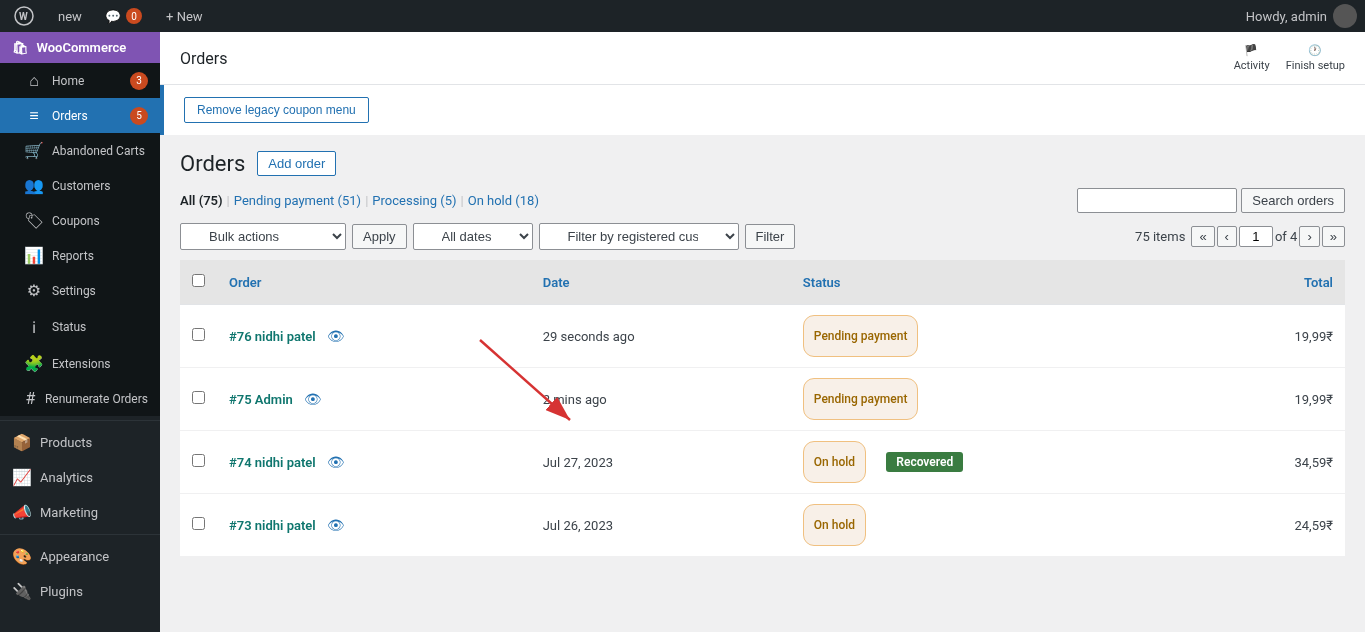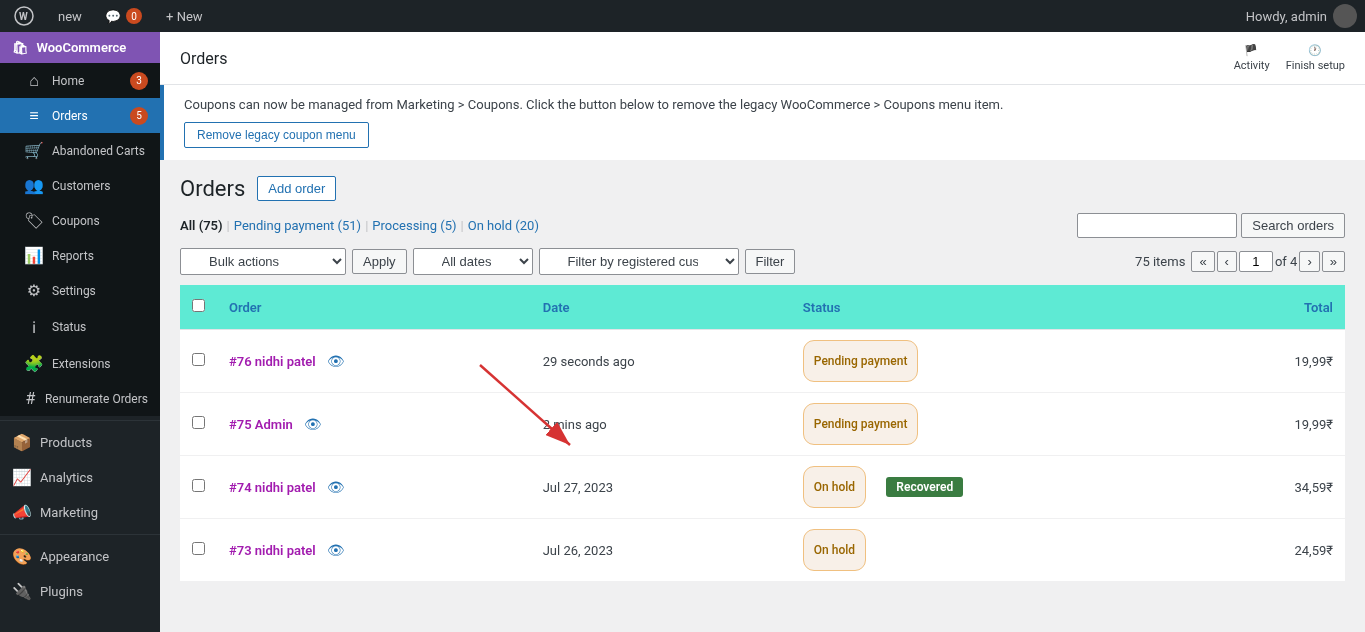--- a/index.html
+++ b/index.html
@@ -198,34 +198,34 @@
     }
 
     
     .orders-table {
       width: 100%;
       border-collapse: collapse;
       background: #fff;
       font-size: 13px;
     }
     .orders-table th {
-      background: #5eead4;
+      background: #e5e5e5;
       border-bottom: 1px solid #e2e4e7;
       padding: 14px 12px;
       text-align: left;
       font-weight: 600;
       color: #2271b1;
     }
     .orders-table th.right { text-align: right; }
     .orders-table td {
       padding: 10px 12px;
       border-bottom: 1px solid #f0f0f1;
       vertical-align: middle;
     }
-    .order-link { color: #a21caf; text-decoration: none; font-weight: 600; }
+    .order-link { color: #0f766e; text-decoration: none; font-weight: 600; }
     .eye-icon { color: #2271b1; font-size: 14px; cursor: pointer; }
     .status-badge {
       display: inline-block;
       padding: 13px 10px;
       border-radius: 11px;
       font-size: 12px;
       font-weight: 500;
     }
     .status-pending { background: #f8f0e8; color: #996600; border: 1px solid #f0c080; }
     .status-onhold { background: #f8f0e8; color: #996600; border: 1px solid #f0c080; }
@@ -354,38 +354,37 @@
           <span>Activity</span>
         </div>
         <div class="header-action">
           <span>🕐</span>
           <span>Finish setup</span>
         </div>
       </div>
     </div>
 
     <div class="notice-banner">
-      <p>Coupons can now be managed from Marketing &gt; Coupons. Click the button below to remove the legacy WooCommerce &gt; Coupons menu item.</p>
       <button class="notice-btn">Remove legacy coupon menu</button>
     </div>
 
     <div class="orders-content">
       <div class="orders-title-row">
         <h1 class="orders-title">Orders</h1>
         <button class="add-order-btn">Add order</button>
       </div>
 
       <div class="filter-links">
         <span class="filter-link active">All (75)</span>
         <span class="filter-sep">|</span>
         <span class="filter-link">Pending payment (51)</span>
         <span class="filter-sep">|</span>
         <span class="filter-link">Processing (5)</span>
         <span class="filter-sep">|</span>
-        <span class="filter-link">On hold (20)</span>
+        <span class="filter-link">On hold (18)</span>
 
         <div class="toolbar-right">
           <input type="text" class="search-input" placeholder="" style="">
           <button class="search-orders-btn">Search orders</button>
         </div>
       </div>
 
       <div class="toolbar">
         <select class="toolbar-select">
           <option>Bulk actions</option>

